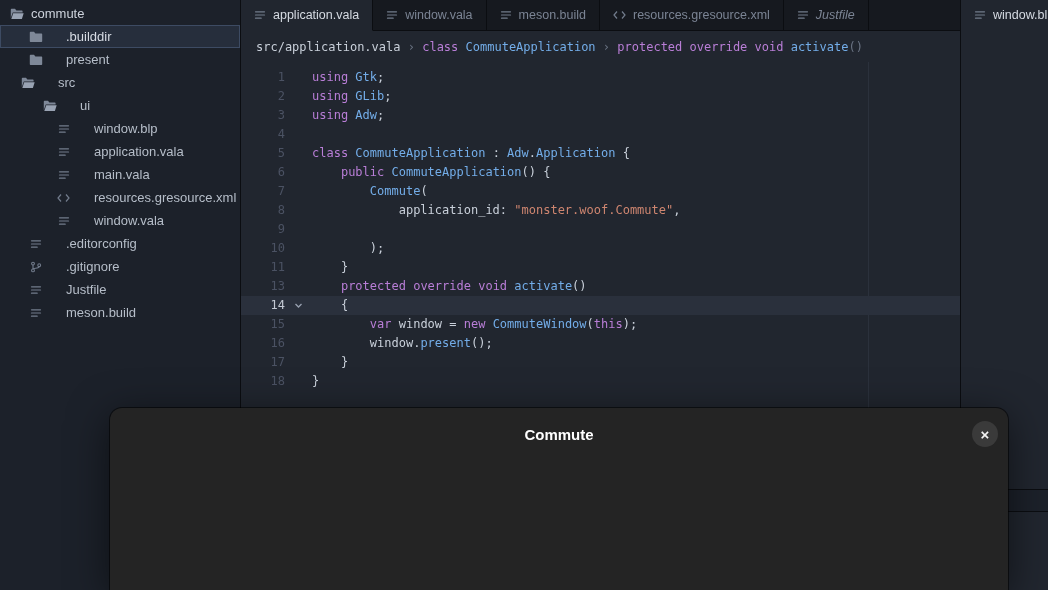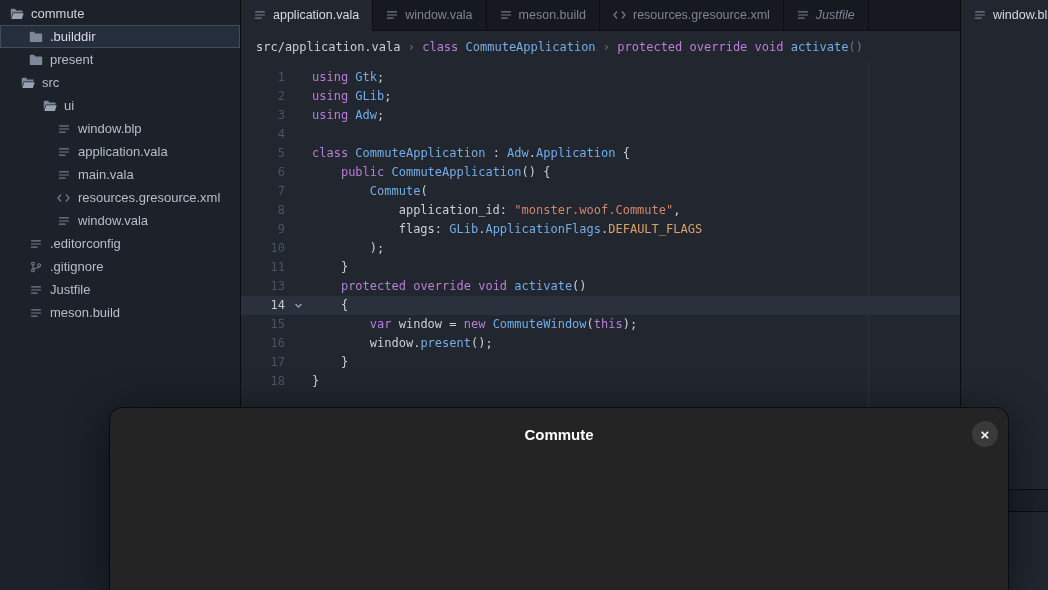--- a/index.html
+++ b/index.html
@@ -15,21 +15,21 @@
     --kw:#b97ed7; --ty:#73ade9; --st:#cf8670; --co:#d8a365; --fg:#c9d0da; --dim:#6a7383;
   }
   *{box-sizing:border-box;margin:0;padding:0;}
   html,body{width:1048px;height:590px;overflow:hidden;}
   body{background:var(--panel);font-family:"Liberation Sans",sans-serif;-webkit-font-smoothing:antialiased;}
   .app{position:relative;width:1048px;height:590px;display:flex;}
 
   
   .sidebar{width:241px;flex:none;background:var(--sidebar);border-right:1px solid var(--border);padding-top:2px;}
   .root-row{height:23px;display:flex;align-items:center;gap:7px;padding-left:9px;font-size:13px;color:#cdd3dc;}
-  .tree-row{height:23px;display:flex;align-items:center;gap:7px;font-size:13px;color:var(--ui-text);cursor:default;}
+  .tree-row{height:23px;display:flex;align-items:center;gap:23px;font-size:13px;color:var(--ui-text);cursor:default;}
   .tree-row.selected{background:#262e3c;box-shadow:inset 0 0 0 1px #3d4b63;color:var(--ui-text-bright);}
   .ic{width:15px;height:14px;flex:none;display:flex;align-items:center;justify-content:center;}
   .lb{white-space:nowrap;}
 
   
   .main{flex:1;display:flex;min-width:0;}
   .pane-left{flex:1;display:flex;flex-direction:column;min-width:0;}
   .pane-right{width:88px;flex:none;border-left:1px solid var(--border);display:flex;flex-direction:column;}
 
   .tabbar{height:31px;flex:none;display:flex;background:var(--panel);overflow:hidden;}
@@ -302,21 +302,21 @@
         <div class="wrap-guide"></div>
         <div>
             <div class="code-row"><span class="lnum">1</span><span class="chev"></span><span class="codetxt"><span class="c-kw">using </span><span class="c-ty">Gtk</span><span class="c-fg">;</span></span></div>
             <div class="code-row"><span class="lnum">2</span><span class="chev"></span><span class="codetxt"><span class="c-kw">using </span><span class="c-ty">GLib</span><span class="c-fg">;</span></span></div>
             <div class="code-row"><span class="lnum">3</span><span class="chev"></span><span class="codetxt"><span class="c-kw">using </span><span class="c-ty">Adw</span><span class="c-fg">;</span></span></div>
             <div class="code-row"><span class="lnum">4</span><span class="chev"></span><span class="codetxt"></span></div>
             <div class="code-row"><span class="lnum">5</span><span class="chev"></span><span class="codetxt"><span class="c-kw">class </span><span class="c-ty">CommuteApplication</span><span class="c-fg"> : </span><span class="c-ty">Adw</span><span class="c-fg">.</span><span class="c-ty">Application</span><span class="c-fg"> {</span></span></div>
             <div class="code-row"><span class="lnum">6</span><span class="chev"></span><span class="codetxt"><span class="c-fg">    </span><span class="c-kw">public </span><span class="c-ty">CommuteApplication</span><span class="c-fg">() {</span></span></div>
             <div class="code-row"><span class="lnum">7</span><span class="chev"></span><span class="codetxt"><span class="c-fg">        </span><span class="c-ty">Commute</span><span class="c-fg">(</span></span></div>
             <div class="code-row"><span class="lnum">8</span><span class="chev"></span><span class="codetxt"><span class="c-fg">            application_id</span><span class="c-fg">: </span><span class="c-st">"monster.woof.Commute"</span><span class="c-fg">,</span></span></div>
-            <div class="code-row"><span class="lnum">9</span><span class="chev"></span><span class="codetxt"><span class="c-fg">            flags</span><span class="c-fg">: </span><span class="c-ty">GLib</span><span class="c-fg">.</span><span class="c-ty">ApplicationFlags</span><span class="c-fg">.</span><span class="c-co">DEFAULT_FLAGS</span></span></div>
+            <div class="code-row"><span class="lnum">9</span><span class="chev"></span></div>
             <div class="code-row"><span class="lnum">10</span><span class="chev"></span><span class="codetxt"><span class="c-fg">        );</span></span></div>
             <div class="code-row"><span class="lnum">11</span><span class="chev"></span><span class="codetxt"><span class="c-fg">    }</span></span></div>
             <div class="code-row"><span class="lnum">13</span><span class="chev"></span><span class="codetxt"><span class="c-fg">    </span><span class="c-kw">protected </span><span class="c-kw">override </span><span class="c-kw">void </span><span class="c-ty">activate</span><span class="c-fg">()</span></span></div>
             <div class="code-row active"><span class="lnum">14</span><span class="chev"><svg width="9" height="9" viewBox="0 0 9 9">
                   <polyline points="1.5,3 4.5,6 7.5,3" stroke="#98a1b0" stroke-width="1.3" fill="none"></polyline>
                 </svg></span><span class="codetxt"><span class="c-fg">    {</span></span></div>
             <div class="code-row"><span class="lnum">15</span><span class="chev"></span><span class="codetxt"><span class="c-fg">        </span><span class="c-kw">var</span><span class="c-fg"> window = </span><span class="c-kw">new </span><span class="c-ty">CommuteWindow</span><span class="c-fg">(</span><span class="c-kw">this</span><span class="c-fg">);</span></span></div>
             <div class="code-row"><span class="lnum">16</span><span class="chev"></span><span class="codetxt"><span class="c-fg">        window.</span><span class="c-ty">present</span><span class="c-fg">();</span></span></div>
             <div class="code-row"><span class="lnum">17</span><span class="chev"></span><span class="codetxt"><span class="c-fg">    }</span></span></div>
             <div class="code-row"><span class="lnum">18</span><span class="chev"></span><span class="codetxt"><span class="c-fg">}</span></span></div>

